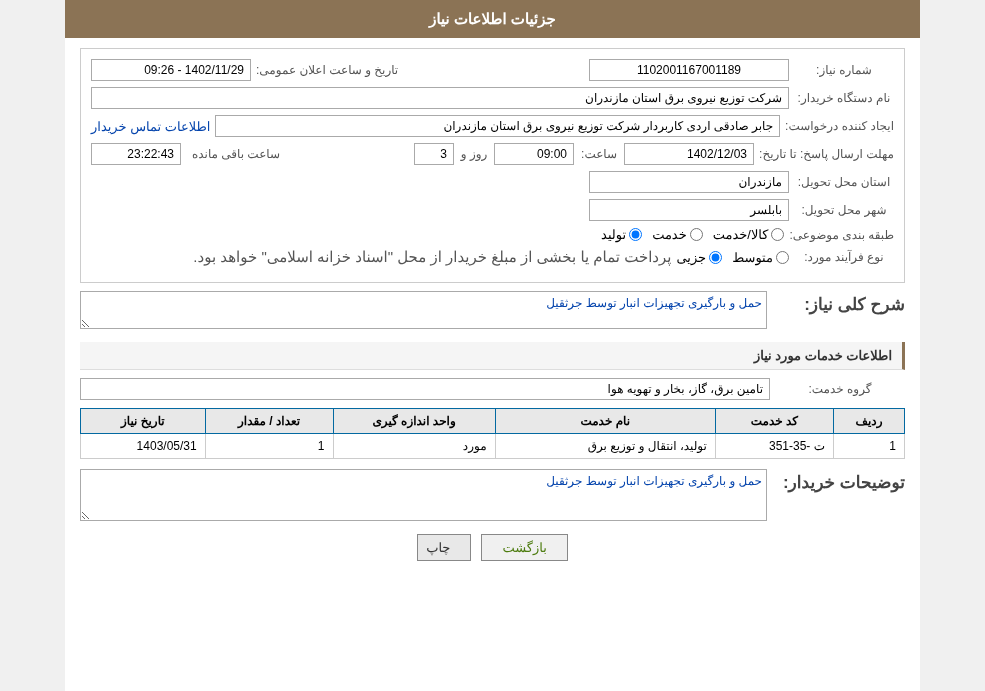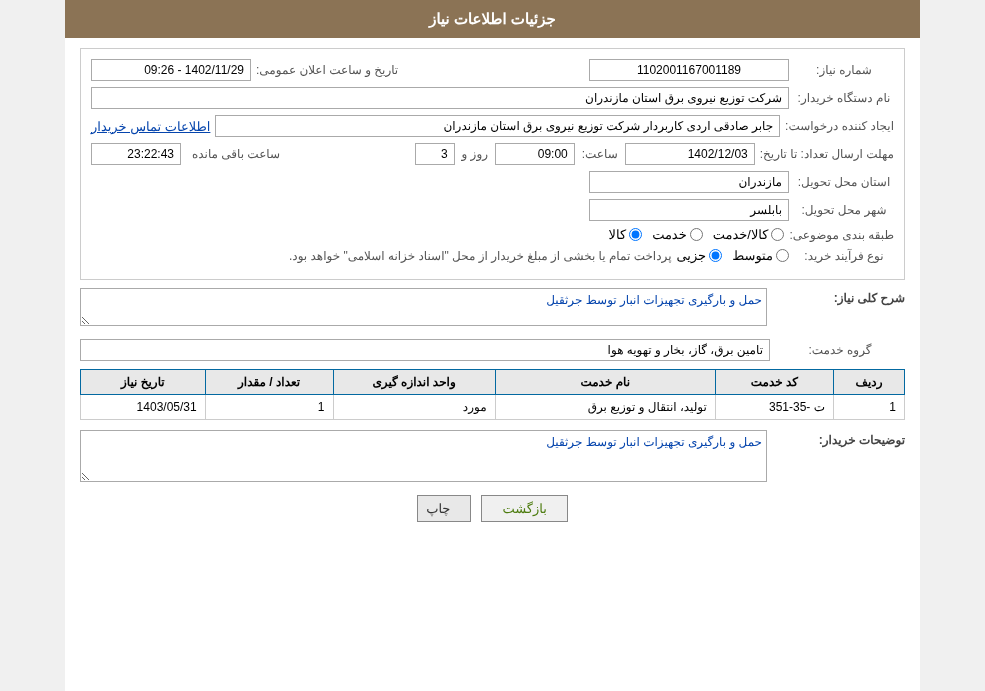--- a/index.html
+++ b/index.html
@@ -65,21 +65,20 @@
       border-bottom: 1px solid #ddd;
       padding: 6px 10px;
       font-weight: bold;
       font-size: 13px;
       color: #333;
       margin-bottom: 8px;
       border-right: 3px solid #8B7355;
     }
     .link-style {
       color: #0645ad;
-      text-decoration: underline;
       cursor: pointer;
     }
     .radio-group {
       display: flex;
       gap: 10px;
       align-items: center;
     }
     .radio-item {
       display: flex;
       align-items: center;
@@ -144,30 +143,30 @@
     }
     .field-row {
       display: flex;
       align-items: flex-start;
       margin-bottom: 7px;
       gap: 8px;
     }
     .field-label {
       min-width: 130px;
       text-align: right;
-      font-size: 12px;
+      font-size: 17px;
       color: #444;
       padding-top: 3px;
       font-weight: bold;
     }
     .field-content {
       flex: 1;
     }
     .note-text {
-      font-size: 12px;
+      font-size: 15px;
       color: #555;
     }
   </style>
 </head>
 <body>
 
 <div class="page-wrapper">
 
   <div class="header-bar">
     <span>جزئیات اطلاعات نیاز</span>
@@ -190,21 +189,21 @@
         <input class="input-box input-full" type="text" readonly="" value="شرکت توزیع نیروی برق استان مازندران" style="">
       </div>
 
       <div class="row">
         <span class="label">ایجاد کننده درخواست:</span>
         <input class="input-box" style="flex: 1 1 0%;" type="text" readonly="" value="جابر صادقی اردی کاربردار شرکت توزیع نیروی برق استان مازندران">
         <span class="link-style">اطلاعات تماس خریدار</span>
       </div>
 
       <div class="row">
-        <span class="label label-wide">مهلت ارسال تعداد: تا تاریخ:</span>
+        <span class="label label-wide">مهلت ارسال پاسخ: تا تاریخ:</span>
         <input class="input-box input-date" type="text" readonly="" value="1402/12/03" style="">
         <span class="label" style="min-width:40px;">ساعت:</span>
         <input class="input-box input-time" type="text" readonly="" value="09:00" style="">
         <span class="label" style="min-width:30px;">روز و</span>
         <input class="input-box" style="width: 40px;" type="text" readonly="" value="3">
         <span style="flex:1;"></span>
         <span class="label" style="min-width:100px;">ساعت باقی مانده</span>
         <input class="input-box" style="width: 90px;" type="text" readonly="" value="23:22:43">
       </div>
 
@@ -224,27 +223,27 @@
           <div class="radio-item">
             <input type="radio" name="classification" style="">
             <span>کالا/خدمت</span>
           </div>
           <div class="radio-item">
             <input type="radio" name="classification" style="">
             <span>خدمت</span>
           </div>
           <div class="radio-item">
             <input type="radio" name="classification" checked="" style="">
-            <span>کالا</span>
+            <span>تولید</span>
           </div>
         </div>
       </div>
 
       <div class="row">
-        <span class="label">نوع فرآیند خرید:</span>
+        <span class="label">نوع فرآیند مورد:</span>
         <div class="radio-group">
           <div class="radio-item">
             <input type="radio" name="purchase_type" style="">
             <span>متوسط</span>
           </div>
           <div class="radio-item">
             <input type="radio" name="purchase_type" checked="" style="">
             <span>جزیی</span>
           </div>
         </div>
@@ -255,20 +254,23 @@
 
     <div class="section-block">
       <div class="field-row">
         <span class="field-label">شرح کلی نیاز:</span>
         <div class="field-content">
           <textarea class="textarea-box" rows="2" readonly="" style="">حمل و بارگیری تجهیزات انبار توسط جرثقیل</textarea>
         </div>
       </div>
     </div>
 
+    <div class="section-header">
+      <span>اطلاعات خدمات مورد نیاز</span>
+    </div>
 
     <div class="row" style="margin-bottom:8px;">
       <span class="label label-wide">گروه خدمت:</span>
       <input class="input-box" style="flex: 1 1 0%;" type="text" readonly="" value="تامین برق، گاز، بخار و تهویه هوا">
     </div>
 
     <table class="data-table">
       <thead>
         <tr>
           <th>ردیف</th>

